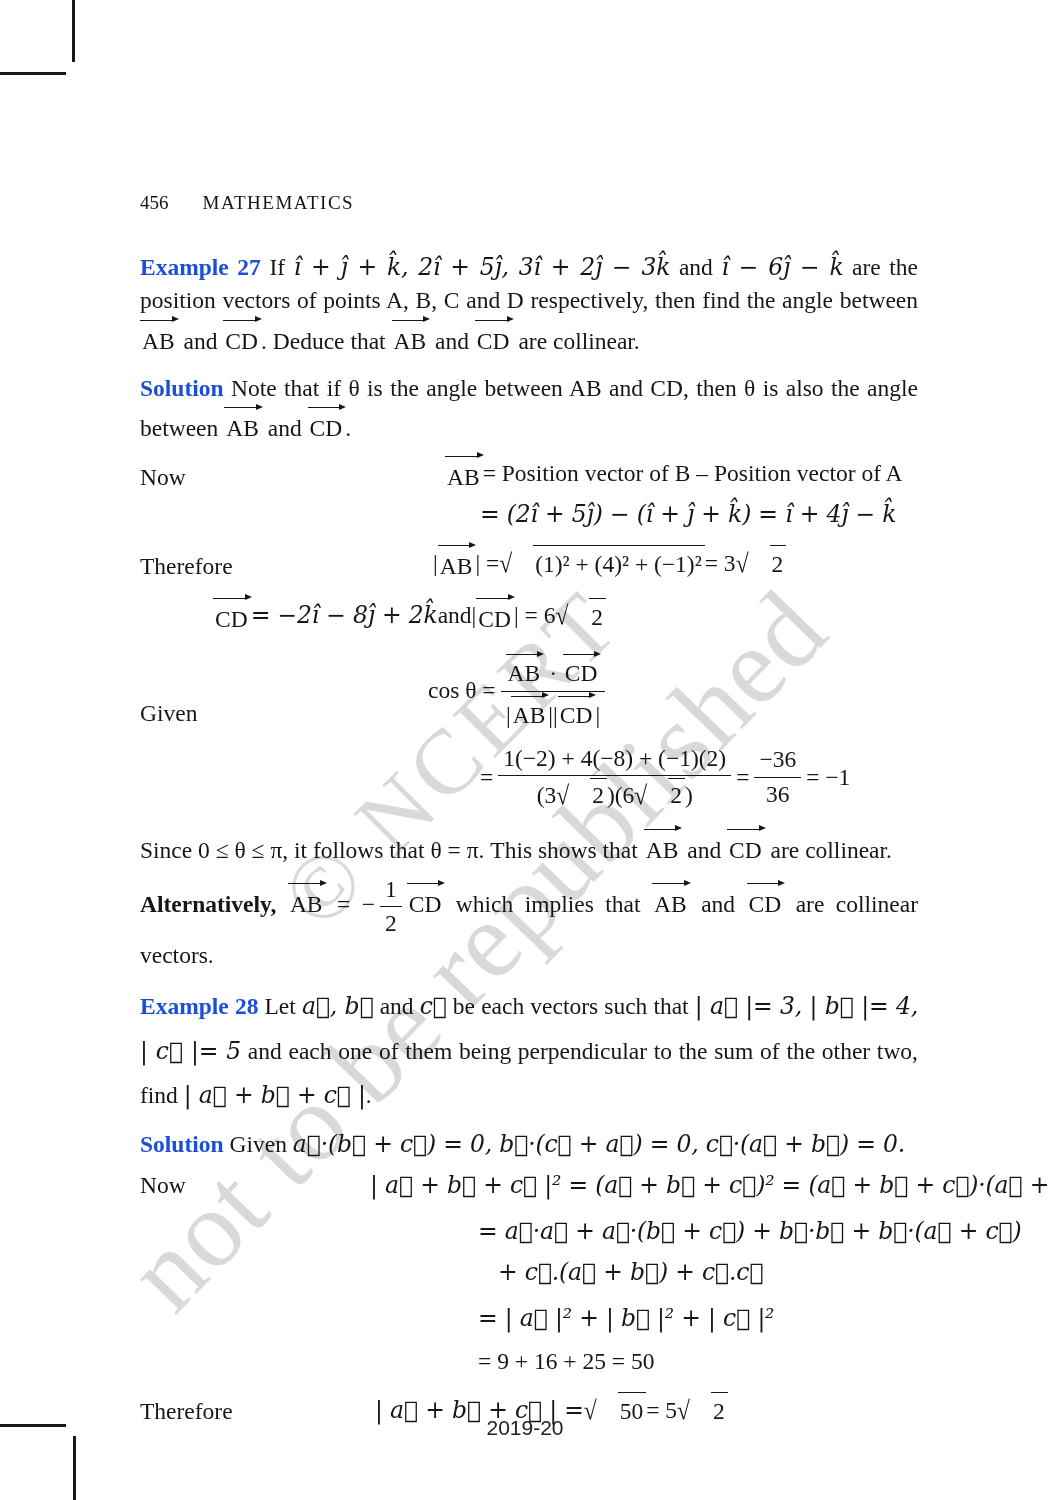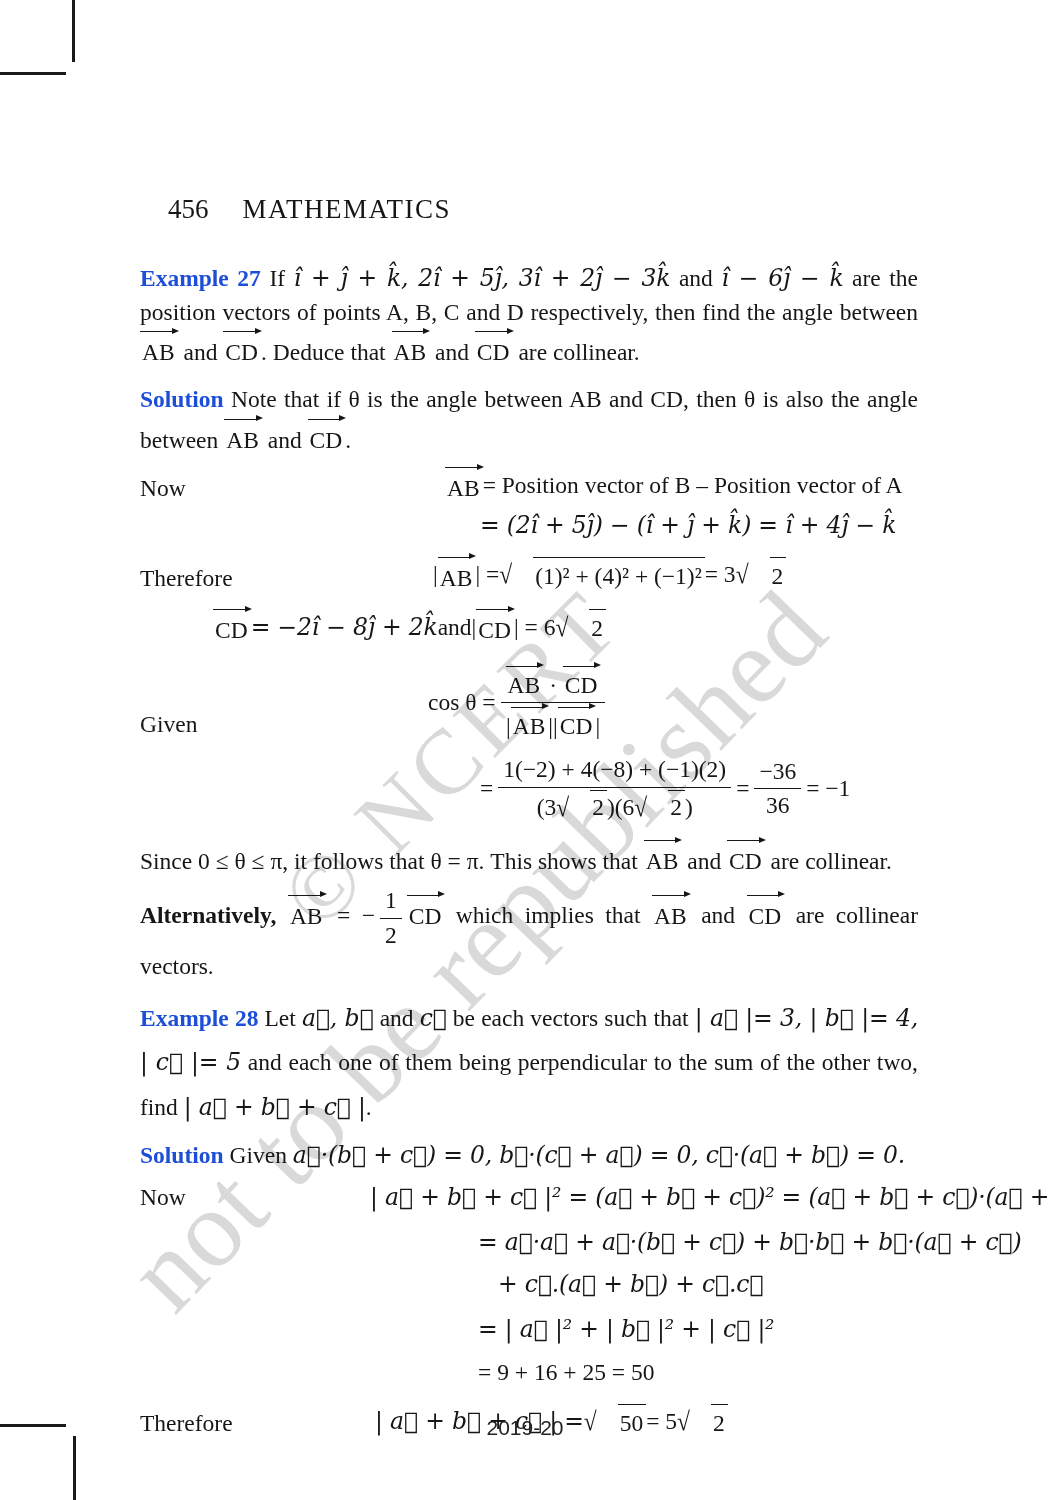--- a/index.html
+++ b/index.html
@@ -15,21 +15,21 @@
   .wm2 { left:148px; top:1228px; font-size:110px; transform:rotate(-46deg); letter-spacing:1px; }
   
   .cm { position:absolute; background:#1a1a1a; z-index:2; }
   .cm-tl-v { left:72px; top:0; width:3px; height:62px; }
   .cm-tl-h { left:0; top:72px; width:66px; height:3px; }
   .cm-bl-h { left:0; top:1424px; width:66px; height:3px; }
   .cm-bl-v { left:73px; top:1436px; width:3px; height:64px; }
   
   .content { position:absolute; z-index:1; left:140px; top:190px; width:778px;
              font-size:23.5px; line-height:1.42; }
-  .header { display:flex; gap:34px; font-size:27px;margin-left:28px; }
+  .header { display:flex; gap:34px; font-size:19px; }
   .header .subject { letter-spacing:1.5px; }
   .para { text-align:justify; margin:0; }
   .accent { color:#1d4ed8; font-weight:bold; }
   .b { font-weight:bold; }
   .m { font-style:italic; font-family:"DejaVu Serif", serif; letter-spacing:-0.2px; }
   
   .vec { position:relative; display:inline-block; padding:7px 3px 0 2px; font-style:normal; }
   .vec::before { content:""; position:absolute; left:0; right:6px; top:2px;
                  border-top:1.7px solid currentColor; }
   .vec::after { content:""; position:absolute; right:-1px; top:-1.5px; width:0; height:0;

